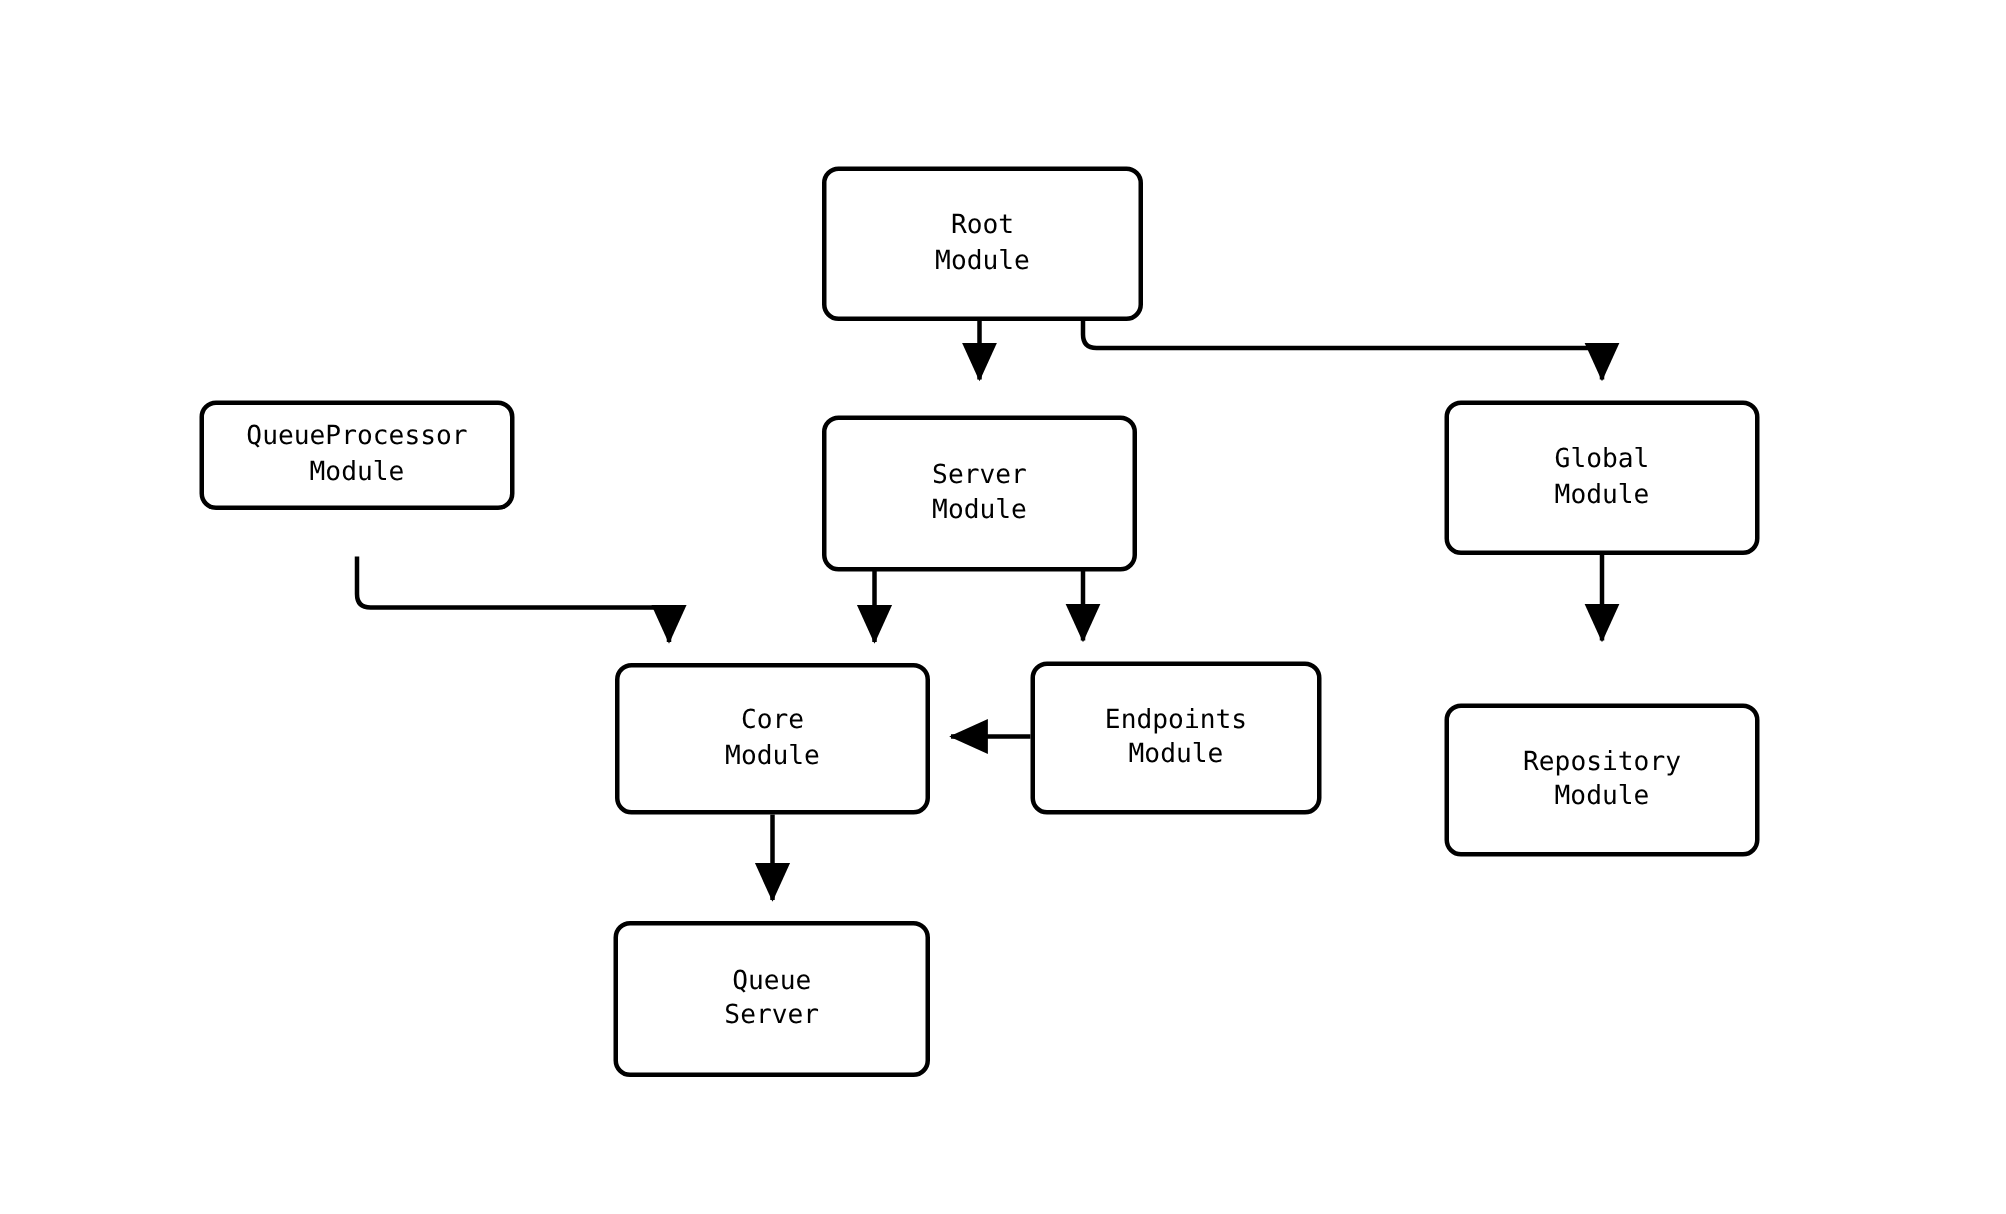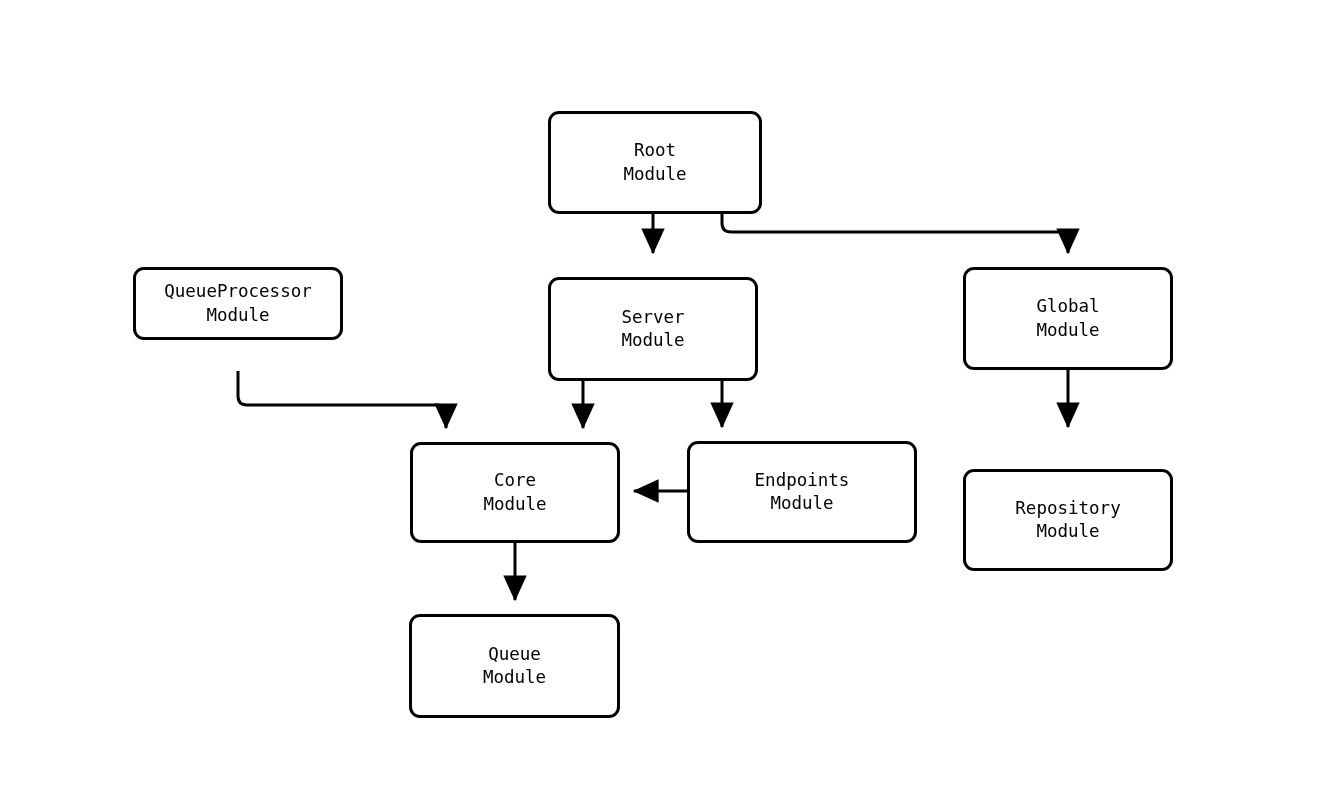--- a/index.html
+++ b/index.html
@@ -89,28 +89,28 @@
   <div class="node-box" style="left: 963px; top: 267px; width: 210px; height: 103px; justify-content: center;">
     <span class="node-label">Global
 Module</span>
   </div>
 
   <div class="node-box" style="left: 410px; top: 442px; width: 210px; height: 101px;">
     <span class="node-label">Core
 Module</span>
   </div>
 
-  <div class="node-box" style="left: 687px; top: 441px; width: 230px; height: 102px;">
+  <div class="node-box" style="left: 687px; top: 441px; width: 194px; height: 102px;">
     <span class="node-label">Endpoints
 Module</span>
   </div>
 
   <div class="node-box" style="left: 963px; top: 441px; width: 210px; height: 102px; margin-top: 28px;">
     <span class="node-label">Repository
 Module</span>
   </div>
 
   <div class="node-box" style="left: 409px; top: 614px; width: 211px; height: 104px;">
     <span class="node-label">Queue
-Module</span>
+Server</span>
   </div>
 
 </div>
 
 </body></html>

